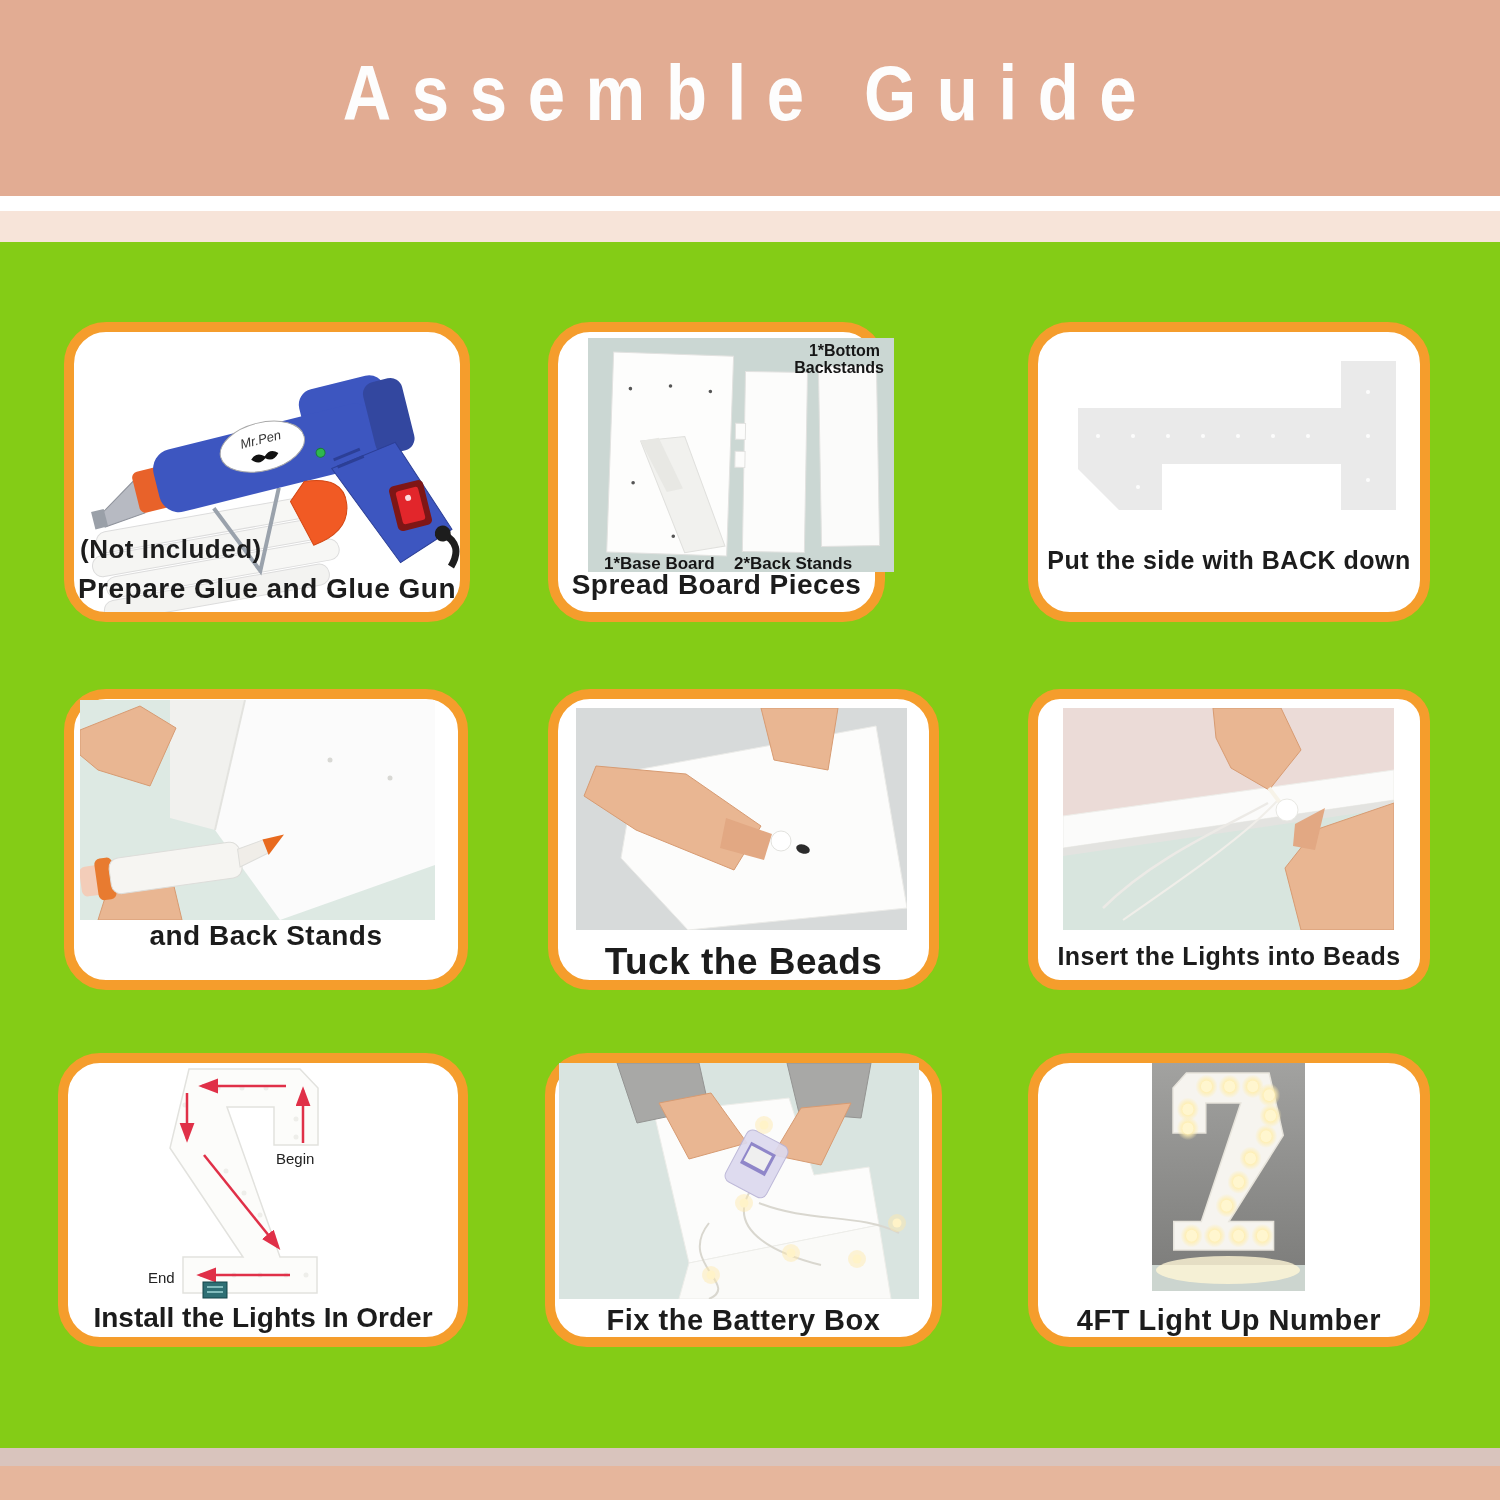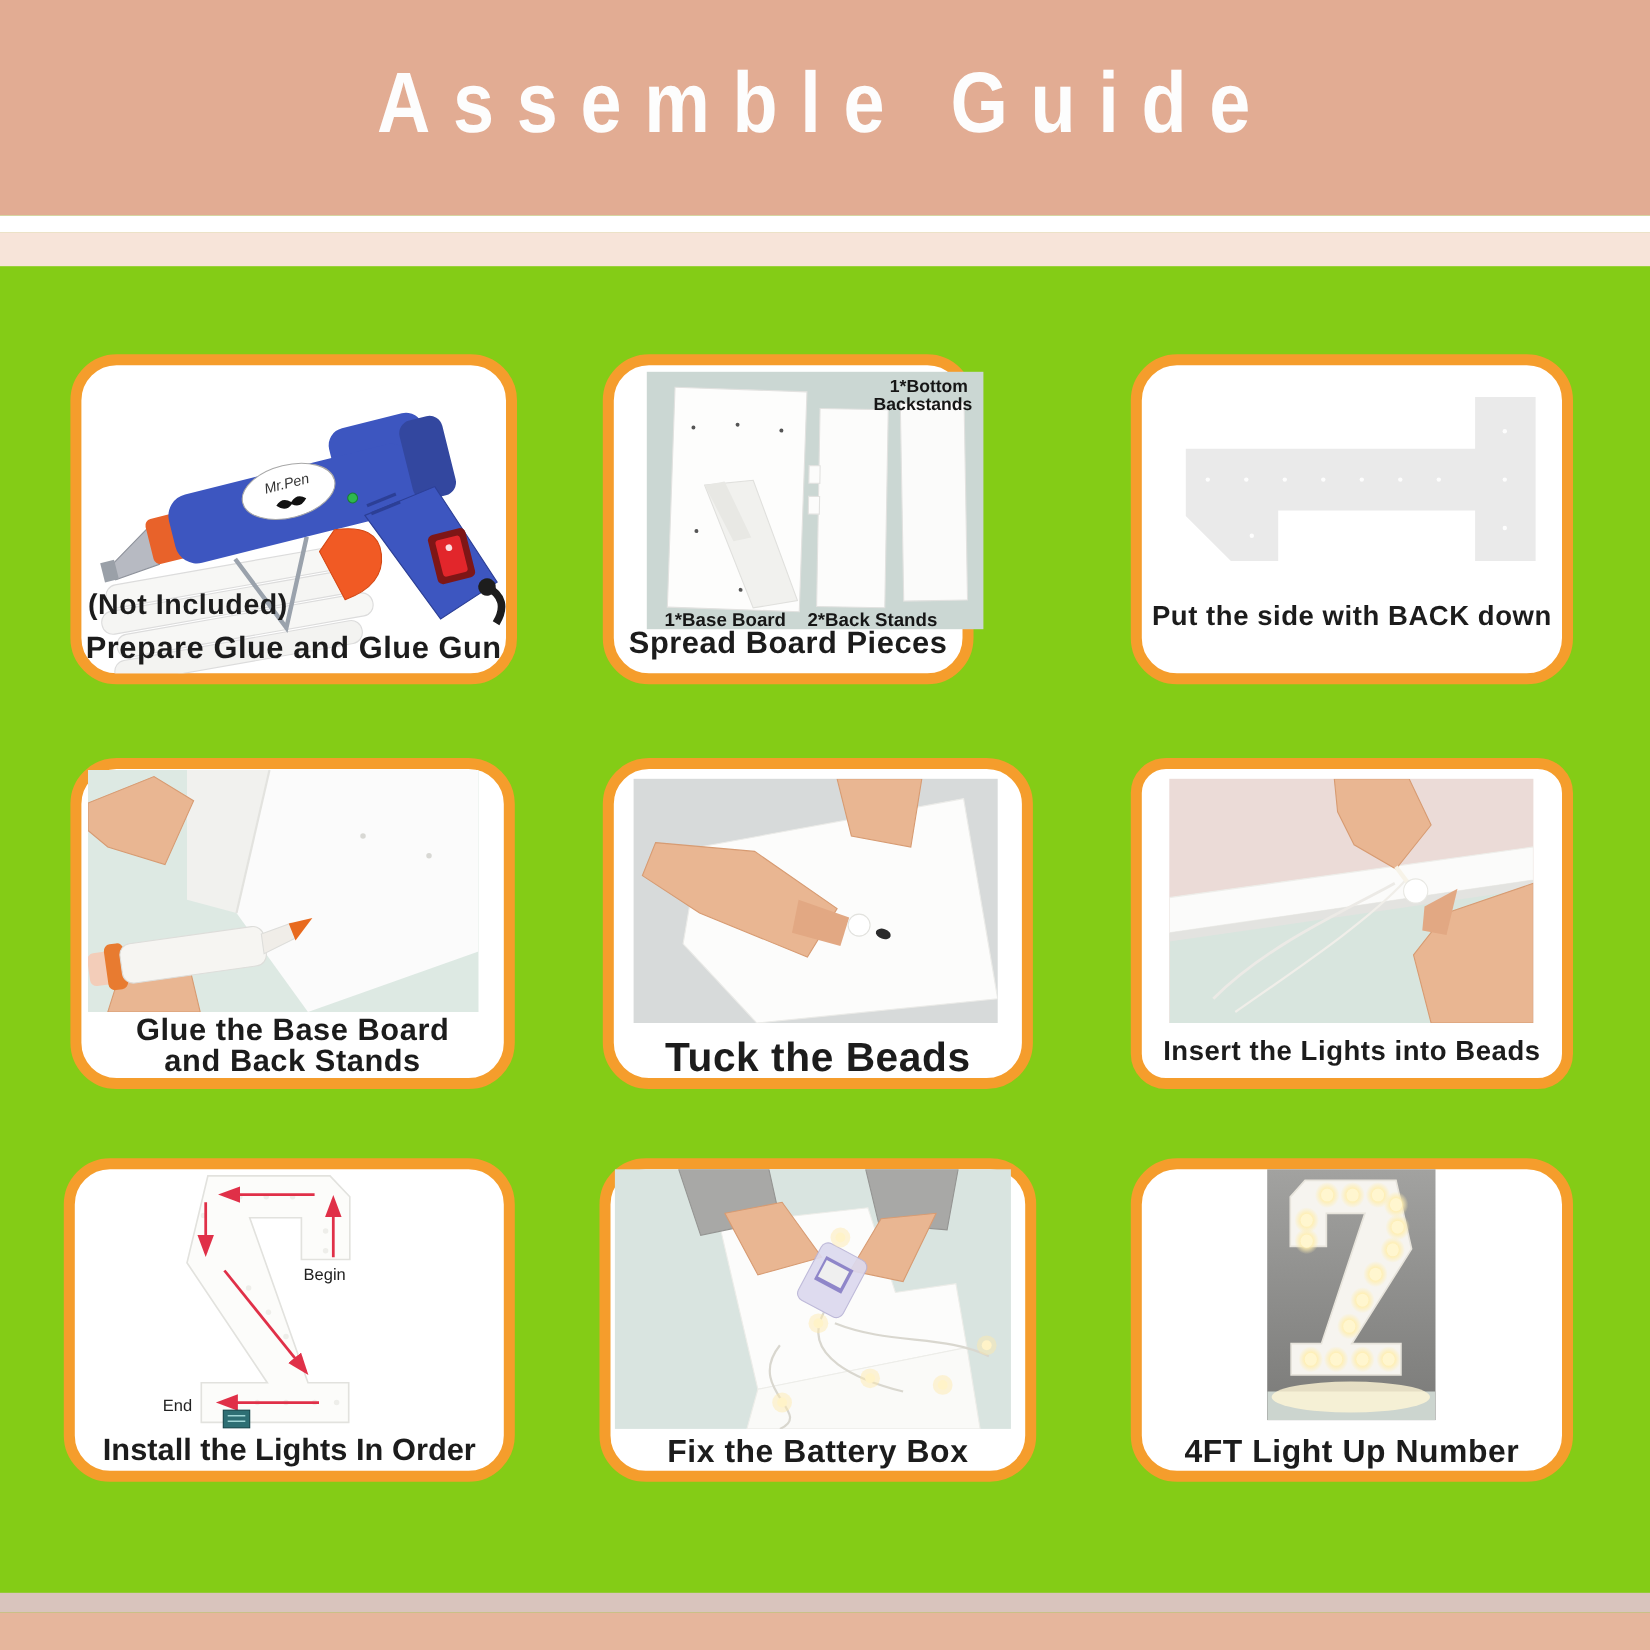--- a/index.html
+++ b/index.html
@@ -135,21 +135,20 @@
         <g transform="rotate(-8 110 170)">
           <rect x="0" y="152" width="22" height="30" rx="6" fill="#F3CDB9"></rect>
           <rect x="16" y="146" width="18" height="42" rx="6" fill="#E87B30"></rect>
           <rect x="30" y="148" width="132" height="36" rx="10" fill="#F6F5F2" stroke="#DDDDDA"></rect>
           <polygon points="160,156 188,150 190,164 160,174" fill="#F0EDE8" stroke="#DDDDDA"></polygon>
           <polygon points="186,150 208,148 190,166" fill="#E86A1E"></polygon>
         </g>
       </svg>
     </div>
     <div class="cap" style="top:222px;font-size:28px;line-height:29px;">
-      <div>Glue the Base Board</div>
       <div>and Back Stands</div>
     </div>
   </div>
 
   <div class="card" style="left:548px;top:689px;width:391px;height:301px;">
     <div class="photo" style="left:18px;top:9px;width:331px;height:222px;background:#D7DADA;">
       <svg width="331" height="222" viewBox="0 0 331 222">
         <polygon points="60,62 300,18 331,200 112,222 45,150" fill="#FCFCFB" stroke="#EBEBE8"></polygon>
         <polygon points="185,0 262,0 252,62 198,52" fill="#E9B692" stroke="#D79B72"></polygon>
         <polygon points="20,58 110,66 185,118 158,162 60,122 8,88" fill="#E9B692" stroke="#D79B72"></polygon>

